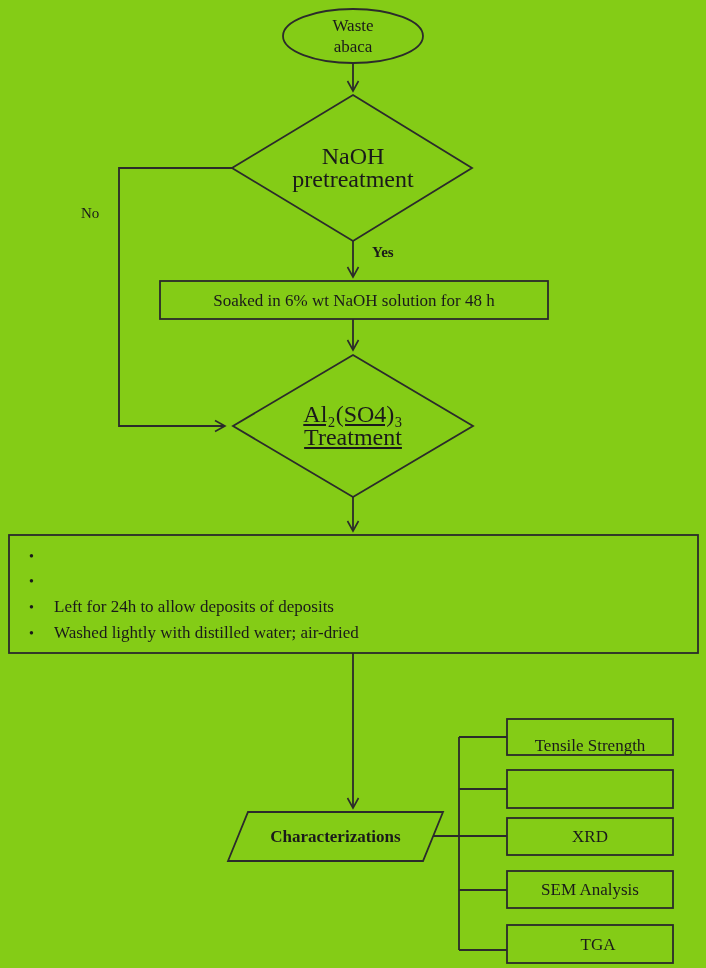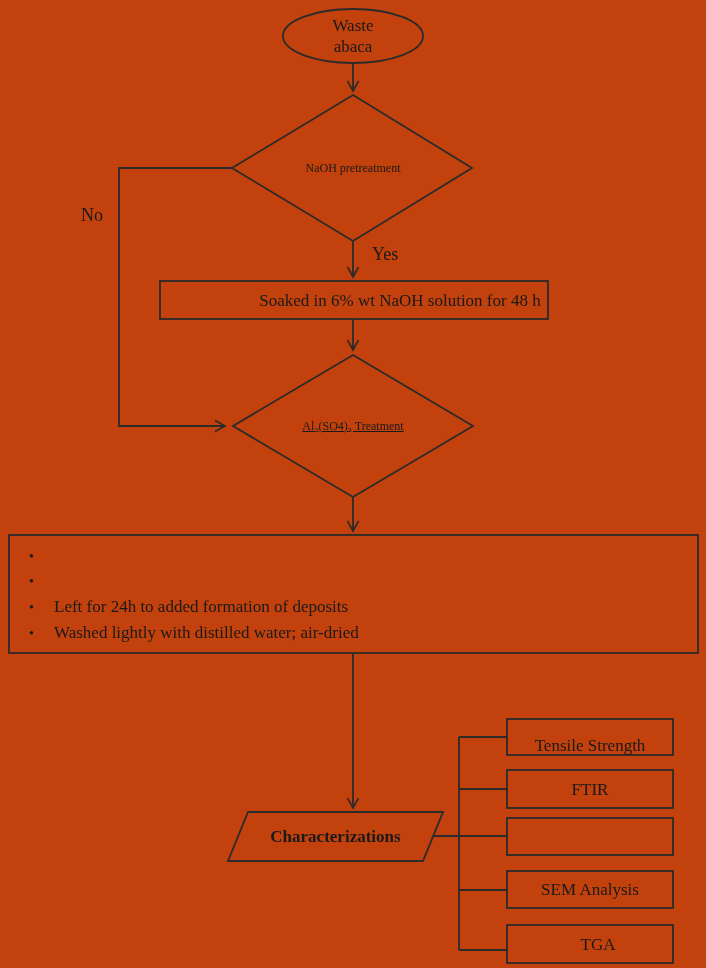--- a/index.html
+++ b/index.html
@@ -4,47 +4,47 @@
 <style>
   html, body {
     margin: 0;
     padding: 0;
     background: #ffffff;
   }
   #canvas {
     position: relative;
     width: 706px;
     height: 968px;
-    background: #c2410c;
+    background: #84cc16;
     font-family: "Liberation Serif", "DejaVu Serif", serif;
     color: #1a1a1a;
     overflow: hidden;
   }
   #shapes {
     position: absolute;
     left: 0;
     top: 0;
   }
   .label {
     position: absolute;
     display: flex;
     align-items: center;
     justify-content: center;
     text-align: center;
-    font-size: 12px;
+    font-size: 24px;
     line-height: 23px;
     color: #1a1a1a;
     white-space: normal;
   }
   .label.small {
     font-size: 17px;
   }
   .floating {
     position: absolute;
-    font-size: 18px;
+    font-size: 15px;
     color: #1a1a1a;
   }
   #steps-box {
     position: absolute;
     left: 9px;
     top: 535px;
     width: 689px;
     height: 118px;
     box-sizing: border-box;
     padding: 9px 6px 0 16px;
@@ -117,43 +117,43 @@
       <rect x="507" y="925" width="166" height="38"></rect>
     </g>
   </svg>
 
   <div class="label small" style="left:313px; top:10px; width:80px; height:52px; line-height:21px;">Waste abaca</div>
 
   <div class="label" style="left:288px; top:96px; width:130px; height:144px;">NaOH pretreatment</div>
 
   <div class="floating" style="left:81px; top:205px;">No</div>
 
-  <div class="floating" style="left:372px; top:244px;">Yes</div>
+  <div class="floating" style="left:372px; top:244px;font-weight:bold;">Yes</div>
 
-  <div class="label small" style="left:160px; top:281px; width:388px; height:38px;padding-left:46px;">Soaked in 6% wt NaOH solution  for 48 h</div>
+  <div class="label small" style="left:160px; top:281px; width:388px; height:38px;">Soaked in 6% wt NaOH solution  for 48 h</div>
 
   <div class="label" style="left:298px; top:356px; width:110px; height:140px;text-decoration:underline;">Al₂(SO4)₃ Treatment</div>
 
   <div id="steps-box">
     <div class="bullet-row">
       <span class="bullet-glyph">•</span>
     </div>
     <div class="bullet-row">
       <span class="bullet-glyph">•</span>
     </div>
     <div class="bullet-row">
       <span class="bullet-glyph">•</span>
-      <span>Left for 24h to added  formation  of deposits</span>
+      <span>Left for 24h to allow  deposits  of deposits</span>
     </div>
     <div class="bullet-row">
       <span class="bullet-glyph">•</span>
       <span>Washed  lightly  with  distilled  water; air-dried</span>
     </div>
   </div>
 
   <div class="label small" style="left:248px; top:812px; width:175px; height:49px;font-weight:bold;">Characterizations</div>
 
   <div class="label small" style="left:507px; top:719px; width:166px; height:52px;">Tensile  Strength</div>
-  <div class="label small" style="left:507px; top:770px; width:166px; height:38px;">FTIR</div>
+  <div class="label small" style="left:507px; top:818px; width:166px; height:37px;">XRD</div>
   <div class="label small" style="left:507px; top:871px; width:166px; height:37px;">SEM Analysis</div>
   <div class="label small" style="left:507px; top:925px; width:182px; height:38px;">TGA</div>
 
 </div>
 
 </body></html>

